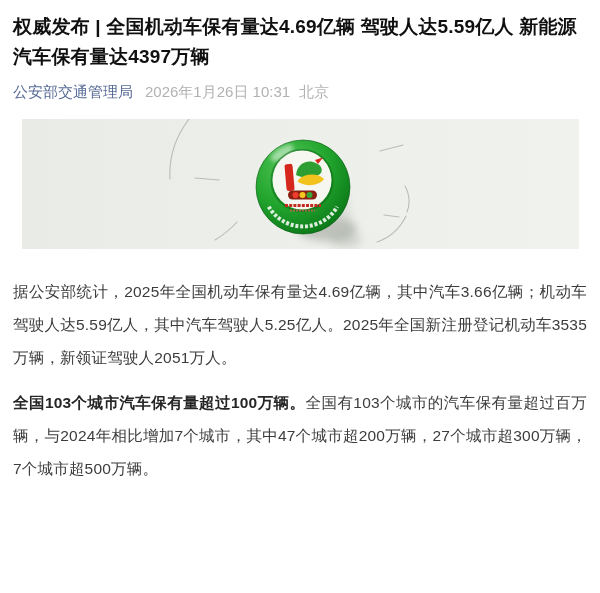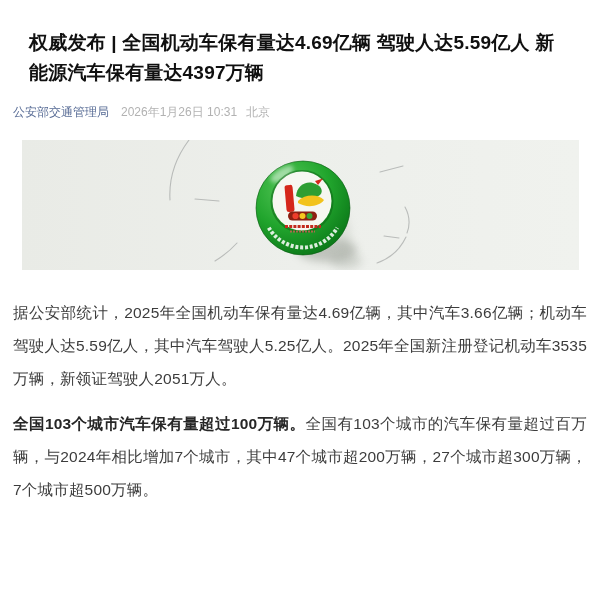--- a/index.html
+++ b/index.html
@@ -3,27 +3,27 @@
 <meta charset="utf-8">
 <style>
   html,body{margin:0;padding:0;background:#ffffff;}
   body{
     width:600px;height:593px;overflow:hidden;
     font-family:"Liberation Sans","DejaVu Sans",sans-serif;
     -webkit-font-smoothing:antialiased;
   }
   .page{padding:12px 13px 0 13px;}
   .title{
-    margin:16px;
+    margin:0;
     font-size:19px;line-height:30px;font-weight:700;
     color:#101010;letter-spacing:.2px;
   }
   .byline{
     margin-top:11px;
-    font-size:12px;line-height:17px;color:#b2b2b2;
+    font-size:15px;line-height:17px;color:#b2b2b2;
     white-space:nowrap;
   }
   .byline .account{color:#576b95;margin-right:12px;cursor:pointer;}
   .byline .datetime{margin-right:9px;}
   .hero{
     margin:19px auto 0 auto;
     width:557px;height:130px;
     position:relative;display:block;
   }
   .hero svg{display:block;}

